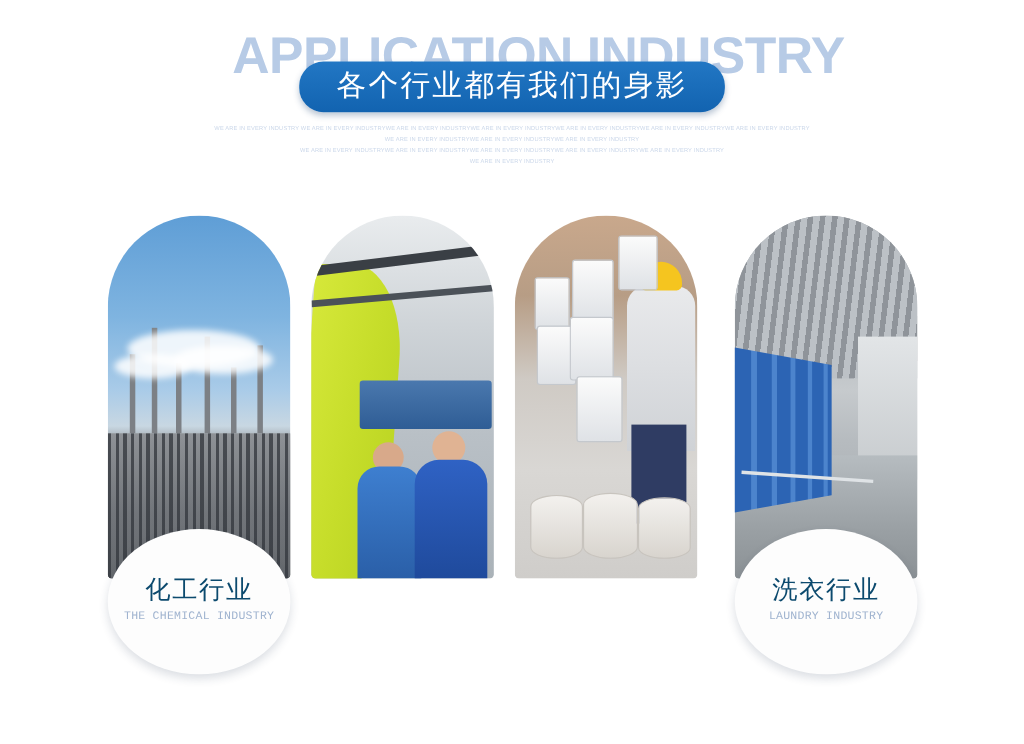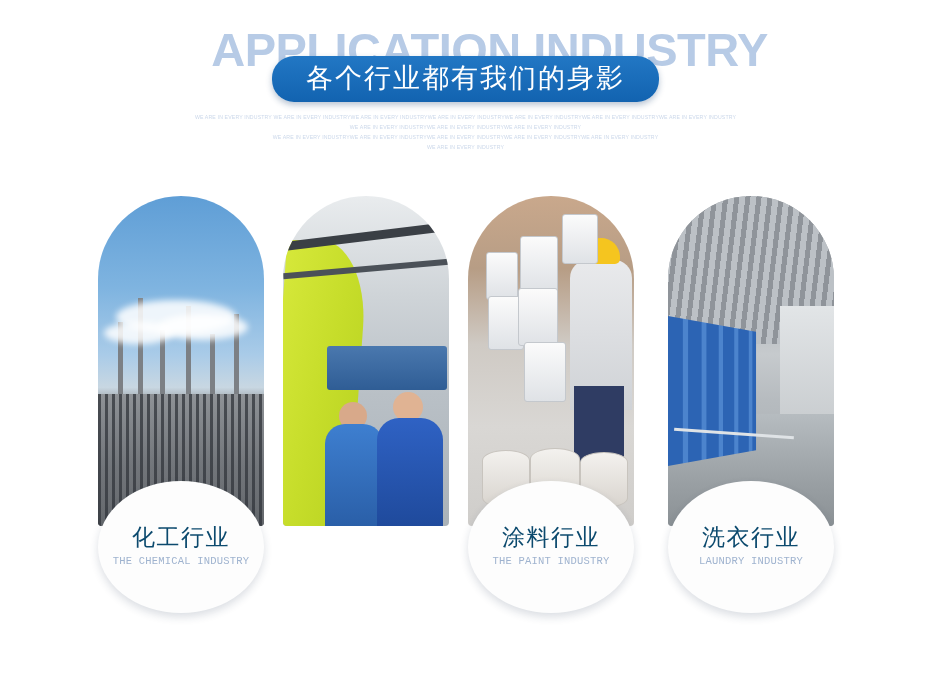--- a/index.html
+++ b/index.html
@@ -254,24 +254,20 @@
       <div class="bucket" style="left:20px; top:100px; width:34px; height:52px;"></div>
       <div class="bucket" style="left:52px; top:40px; width:36px; height:54px;"></div>
       <div class="bucket" style="left:50px; top:92px; width:38px; height:56px;"></div>
       <div class="bucket" style="left:56px; top:146px; width:40px; height:58px;"></div>
       <div class="bucket" style="left:94px; top:18px; width:34px; height:48px;"></div>
       <div class="roll" style="left:14px; width:46px; height:56px;"></div>
       <div class="roll" style="left:62px; width:48px; height:58px;"></div>
       <div class="roll" style="left:112px; width:46px; height:54px;"></div>
     </div>
   </div>
-  <div class="badge" style="left:468px">
-    <div class="cn">涂料行业</div>
-    <div class="en">THE PAINT INDUSTRY</div>
-  </div>
 
   <div class="card" style="left:668px">
     <div class="photo p-laund">
       <div class="ceiling"></div>
       <div class="wall"></div>
       <div class="floor"></div>
       <div class="machines"></div>
       <div class="rail"></div>
     </div>
   </div>

